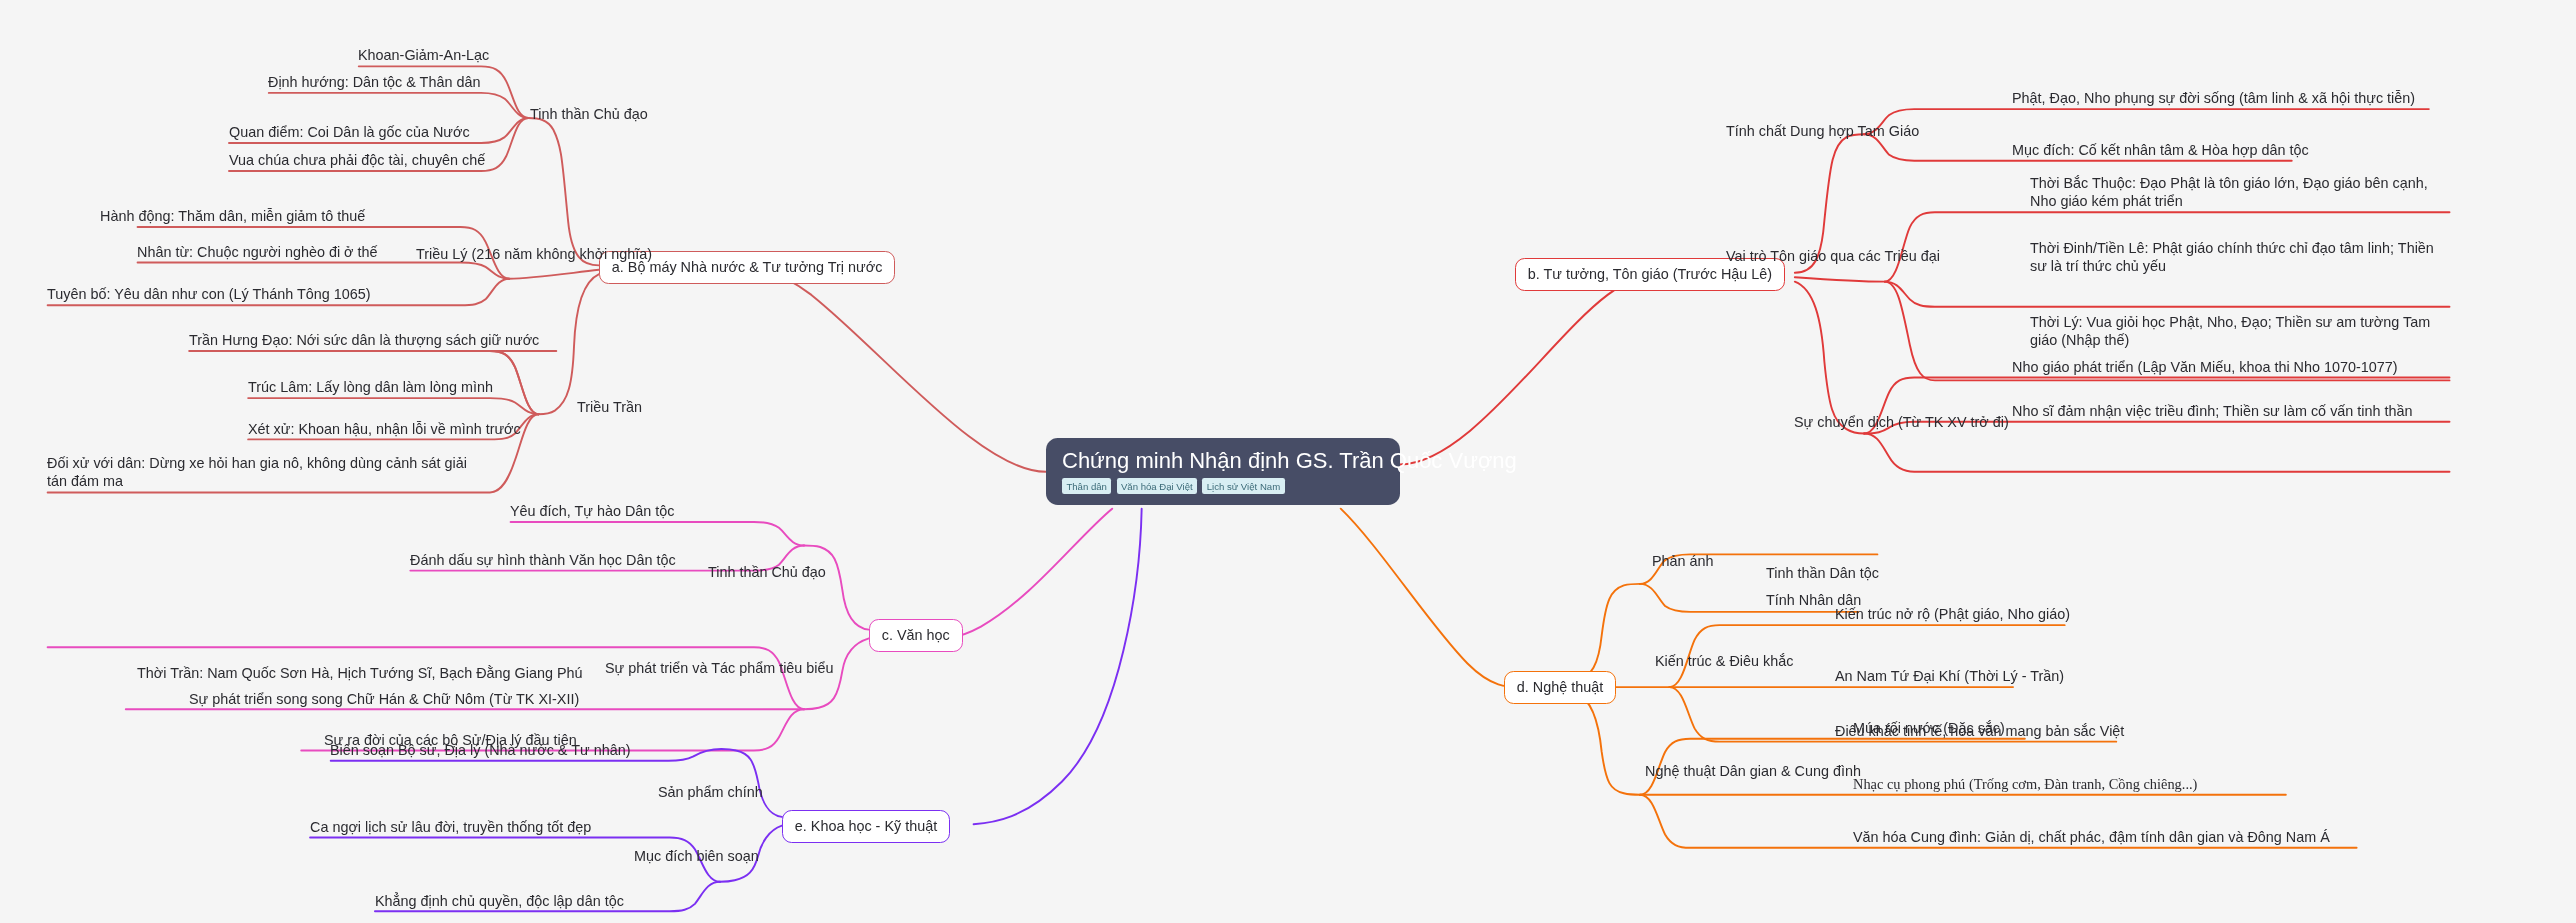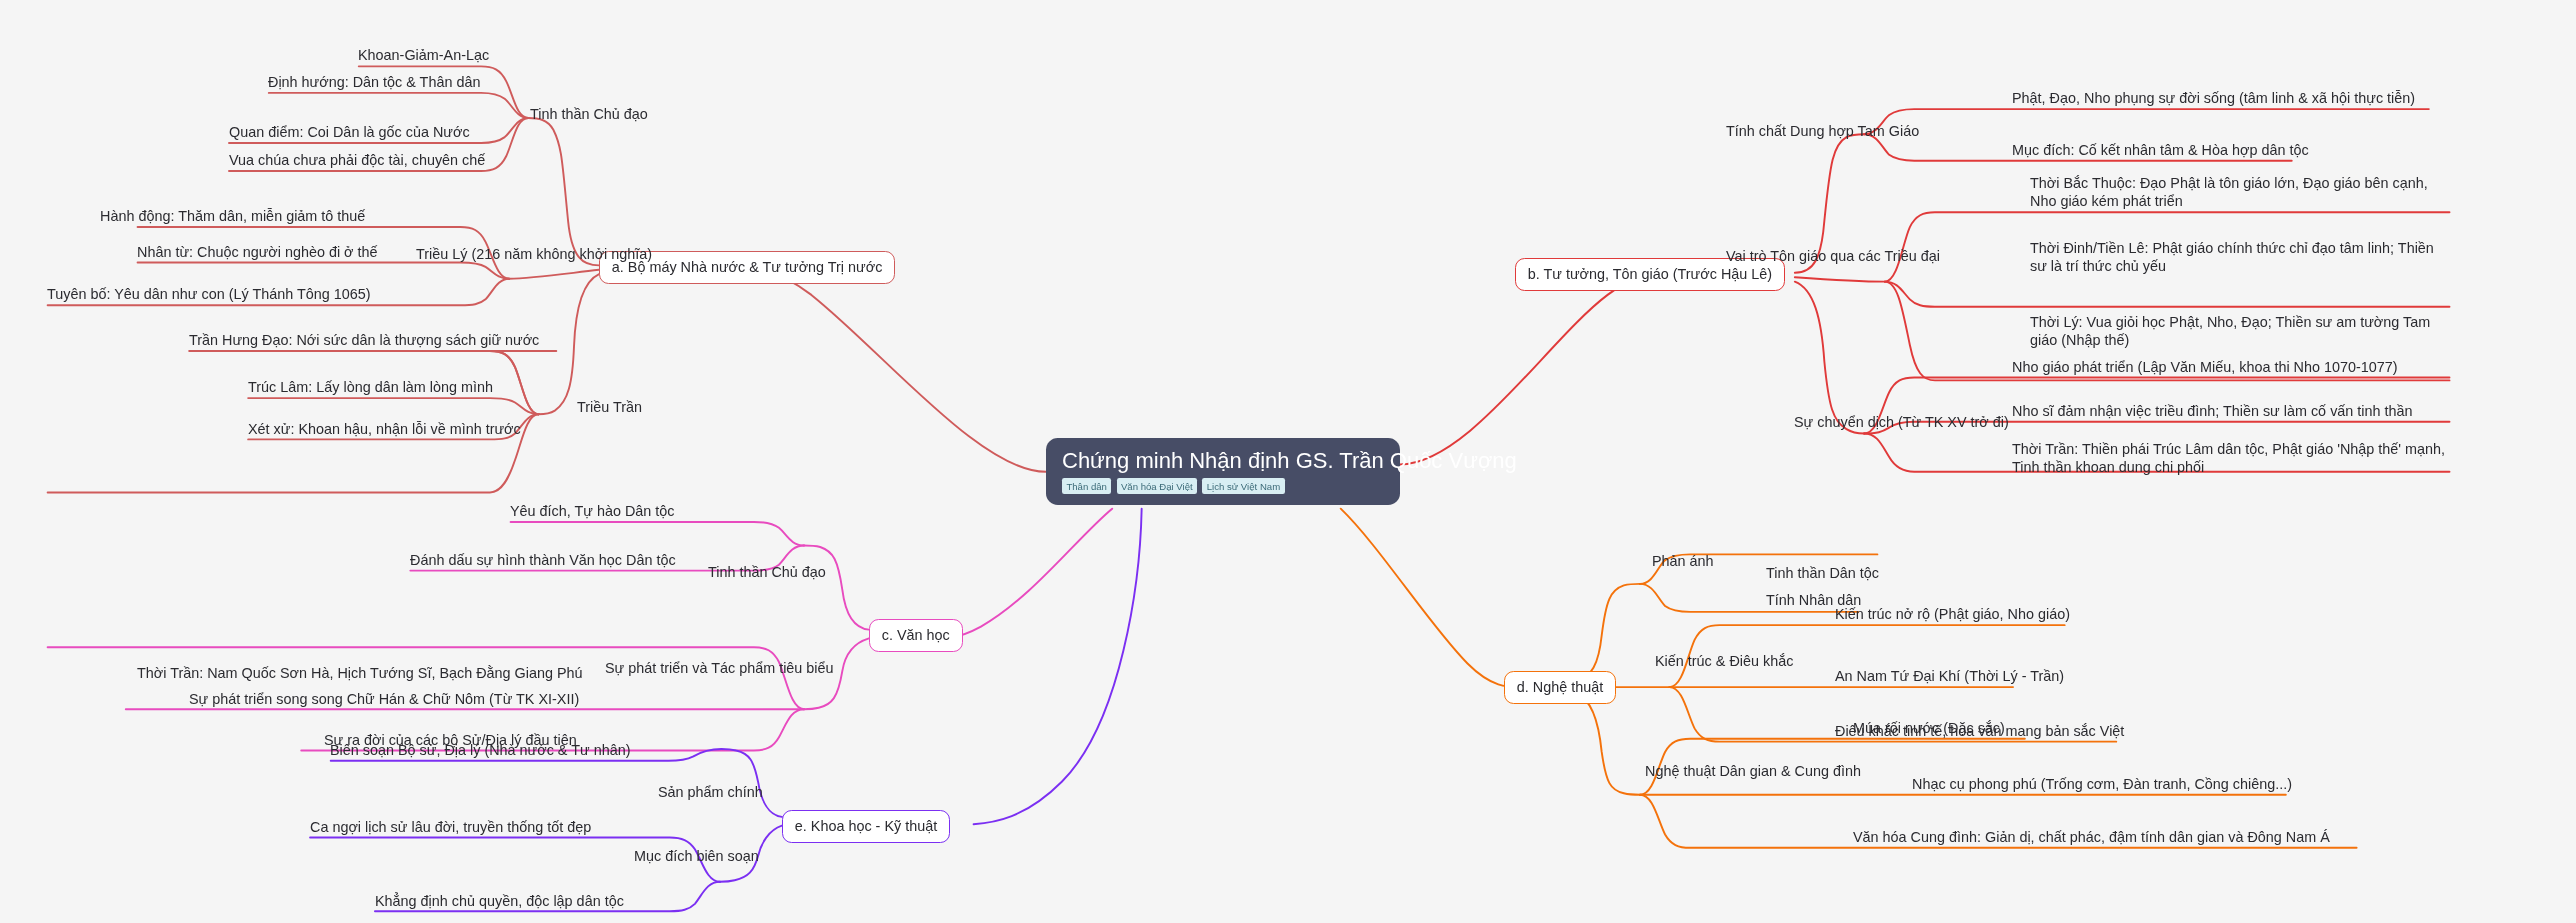--- a/index.html
+++ b/index.html
@@ -198,37 +198,37 @@
   <div class="lbl" style="left:229px;top:123px;">Quan điểm: Coi Dân là gốc của Nước</div>
   <div class="lbl" style="left:229px;top:151px;">Vua chúa chưa phải độc tài, chuyên chế</div>
 
   <div class="lbl" style="left:100px;top:207px;">Hành động: Thăm dân, miễn giảm tô thuế</div>
   <div class="lbl" style="left:137px;top:243px;">Nhân từ: Chuộc người nghèo đi ở thế</div>
   <div class="lbl" style="left:47px;top:285px;">Tuyên bố: Yêu dân như con (Lý Thánh Tông 1065)</div>
 
   <div class="lbl" style="left:189px;top:331px;">Trần Hưng Đạo: Nới sức dân là thượng sách giữ nước</div>
   <div class="lbl" style="left:248px;top:378px;">Trúc Lâm: Lấy lòng dân làm lòng mình</div>
   <div class="lbl" style="left:248px;top:420px;">Xét xử: Khoan hậu, nhận lỗi về mình trước</div>
+  <div class="lbl" style="left:47px;top:454px;width:442px;">Đối xử với dân: Dừng xe hỏi han gia nô, không dùng cảnh sát giải tán đám ma</div>
 
   <div class="boxed red" style="left:1515px;top:258px;">b. Tư tưởng, Tôn giáo (Trước Hậu Lê)</div>
 
   <div class="lbl" style="left:1726px;top:122px;">Tính chất Dung hợp Tam Giáo</div>
   <div class="lbl" style="left:1726px;top:247px;">Vai trò Tôn giáo qua các Triều đại</div>
   <div class="lbl" style="left:1794px;top:413px;">Sự chuyển dịch (Từ TK XV trở đi)</div>
 
   <div class="lbl" style="left:2012px;top:89px;">Phật, Đạo, Nho phụng sự đời sống (tâm linh &amp; xã hội thực tiễn)</div>
   <div class="lbl" style="left:2012px;top:141px;">Mục đích: Cố kết nhân tâm &amp; Hòa hợp dân tộc</div>
 
   <div class="lbl" style="left:2030px;top:174px;width:420px;">Thời Bắc Thuộc: Đạo Phật là tôn giáo lớn, Đạo giáo bên cạnh, Nho giáo kém phát triển</div>
   <div class="lbl" style="left:2030px;top:239px;width:420px;">Thời Đinh/Tiền Lê: Phật giáo chính thức chỉ đạo tâm linh; Thiền sư là trí thức chủ yếu</div>
   <div class="lbl" style="left:2030px;top:313px;width:420px;">Thời Lý: Vua giỏi học Phật, Nho, Đạo; Thiền sư am tường Tam giáo (Nhập thế)</div>
 
   <div class="lbl" style="left:2012px;top:358px;">Nho giáo phát triển (Lập Văn Miếu, khoa thi Nho 1070-1077)</div>
   <div class="lbl" style="left:2012px;top:402px;">Nho sĩ đảm nhận việc triều đình; Thiền sư làm cố vấn tinh thần</div>
-  <div class="lbl" style="left:2012px;top:440px;width:442px;">Thời Trần: Thiền phái Trúc Lâm dân tộc, Phật giáo 'Nhập thế' mạnh, Tinh thần khoan dung chi phối</div>
 
   <div class="boxed pink" style="left:869px;top:619px;">c. Văn học</div>
 
   <div class="lbl" style="left:708px;top:563px;">Tinh thần Chủ đạo</div>
   <div class="lbl" style="left:605px;top:659px;">Sự phát triển và Tác phẩm tiêu biểu</div>
 
   <div class="lbl" style="left:510px;top:502px;">Yêu đích, Tự hào Dân tộc</div>
   <div class="lbl" style="left:410px;top:551px;">Đánh dấu sự hình thành Văn học Dân tộc</div>
 
   <div class="lbl" style="left:137px;top:628px;margin-top:36px;">Thời Trần: Nam Quốc Sơn Hà, Hịch Tướng Sĩ, Bạch Đằng Giang Phú</div>
@@ -242,21 +242,21 @@
   <div class="lbl" style="left:1645px;top:762px;">Nghệ thuật Dân gian &amp; Cung đình</div>
 
   <div class="lbl" style="left:1766px;top:564px;">Tinh thần Dân tộc</div>
   <div class="lbl" style="left:1766px;top:591px;">Tính Nhân dân</div>
 
   <div class="lbl" style="left:1835px;top:605px;">Kiến trúc nở rộ (Phật giáo, Nho giáo)</div>
   <div class="lbl" style="left:1835px;top:667px;">An Nam Tứ Đại Khí (Thời Lý - Trần)</div>
   <div class="lbl" style="left:1835px;top:722px;">Điêu khắc tinh tế, hoa văn mang bản sắc Việt</div>
 
   <div class="lbl" style="left:1853px;top:719px;">Múa rối nước (Đặc sắc)</div>
-  <div class="lbl" style="left:1912px;top:775px;">Nhạc cụ phong phú (Trống cơm, Đàn tranh, Cồng chiêng...)</div>
+  <div class="lbl" style="left:1853px;top:775px;font-family:Liberation Serif, serif;">Nhạc cụ phong phú (Trống cơm, Đàn tranh, Cồng chiêng...)</div>
   <div class="lbl" style="left:1853px;top:828px;">Văn hóa Cung đình: Giản dị, chất phác, đậm tính dân gian và Đông Nam Á</div>
 
   <div class="boxed purple" style="left:782px;top:810px;">e. Khoa học - Kỹ thuật</div>
 
   <div class="lbl" style="left:658px;top:783px;">Sản phẩm chính</div>
   <div class="lbl" style="left:634px;top:847px;">Mục đích biên soạn</div>
 
   <div class="lbl" style="left:330px;top:741px;">Biên soạn Bộ sử, Địa lý (Nhà nước &amp; Tư nhân)</div>
   <div class="lbl" style="left:310px;top:818px;">Ca ngợi lịch sử lâu đời, truyền thống tốt đẹp</div>
   <div class="lbl" style="left:375px;top:892px;">Khẳng định chủ quyền, độc lập dân tộc</div>

